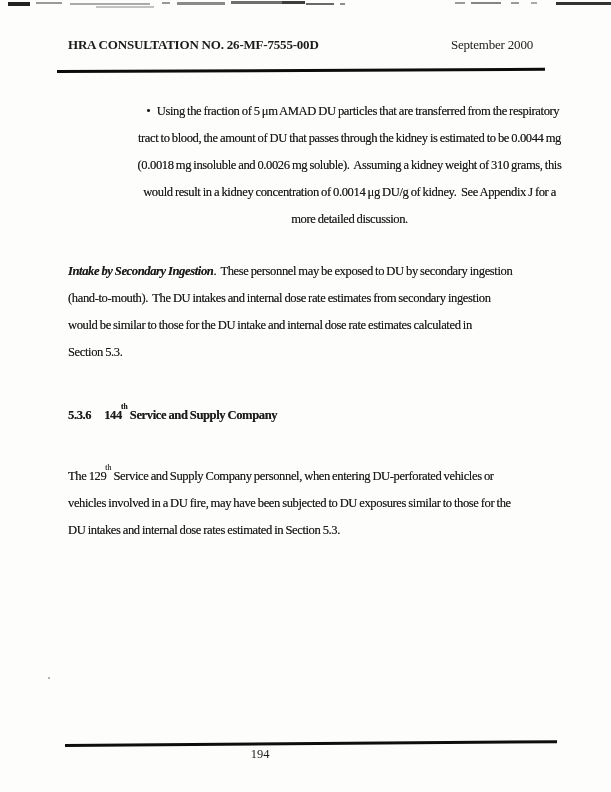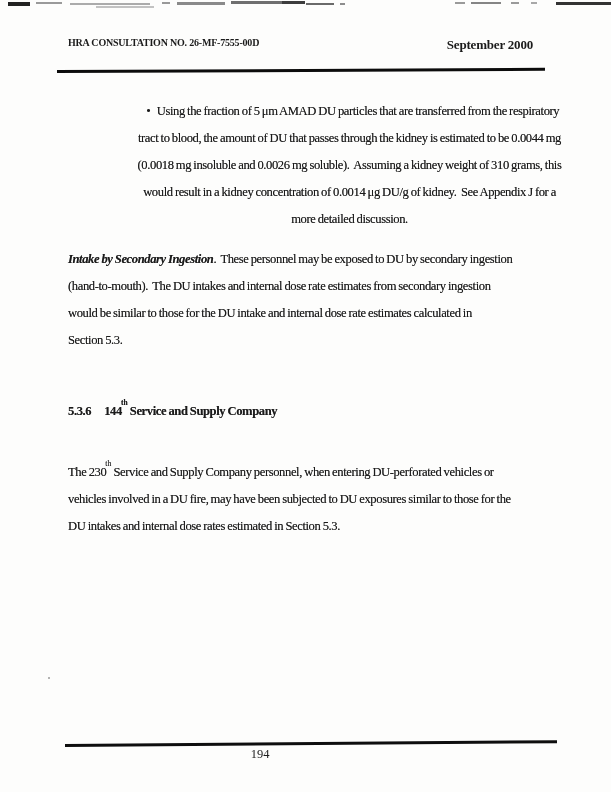--- a/index.html
+++ b/index.html
@@ -4,35 +4,35 @@
 <style>
   html,body{margin:0;padding:0;background:#e8e8e8;}
   .page{
     position:relative;width:611px;height:792px;background:#fdfdfc;
     overflow:hidden;font-family:"Liberation Serif","DejaVu Serif",serif;
     color:#1b1b1b;
   }
   
   .artifact{position:absolute;}
   
-  .hdr-left{position:absolute;left:68px;top:37px;font-size:10px;font-weight:bold;letter-spacing:-0.2px;white-space:pre;}
-  .hdr-right{position:absolute;right:78px;top:37px;font-size:13px;font-weight:bold;letter-spacing:-0.2px;white-space:pre;}
+  .hdr-left{position:absolute;left:68px;top:37px;font-size:13px;font-weight:bold;letter-spacing:-0.2px;white-space:pre;}
+  .hdr-right{position:absolute;right:78px;top:37px;font-size:13px;font-weight:normal;letter-spacing:-0.2px;white-space:pre;}
   .hdr-rule{position:absolute;left:57px;top:70px;width:488px;height:3px;background:#0c0c0c;transform:rotate(-0.25deg);transform-origin:left center;}
   
   .content{position:absolute;left:68px;top:97px;width:543px;font-size:12.6px;line-height:27px;letter-spacing:-0.4px;word-spacing:-0.5px;text-shadow:0 0 0.4px rgba(0,0,0,0.55);}
   .para{margin:0;white-space:pre;}
   .bullet-para{margin-left:20px;text-align:center;}
   .marker{display:inline-block;width:17px;font-size:13px;}
   .lead{font-weight:bold;font-style:italic;}
   .heading{font-weight:bold;white-space:pre;margin:0;}
   .sec-num{display:inline-block;margin-right:13px;}
   sup.s{font-size:7.5px;position:relative;top:-5px;letter-spacing:0;}
   sup.s.tight{margin-left:-1px;}
   sup.s.overlap{margin-left:-5px;}
-  .mt17{margin-top:17px;} .mt25{margin-top:13px;} .mt30{margin-top:30px;} .mt32{margin-top:40px;}
+  .mt17{margin-top:17px;} .mt25{margin-top:25px;} .mt30{margin-top:30px;} .mt32{margin-top:32px;}
   
   .ftr-rule{position:absolute;left:65px;top:744px;width:492px;height:3px;background:#0e0e0e;transform:rotate(-0.45deg);transform-origin:left center;}
   .page-num{position:absolute;left:243px;top:747px;width:34px;text-align:center;font-size:12.5px;letter-spacing:0;}
   .speck{position:absolute;width:2px;height:2px;background:#9a9a9a;border-radius:50%;}
 </style>
 </head>
 <body>
 
 <div class="page">
 
@@ -65,21 +65,21 @@
 more detailed discussion.</span></div>
 
 
     <div class="para mt25"><span class="lead">Intake by Secondary Ingestion</span><span>.  These personnel may be exposed to DU by secondary ingestion
 (hand-to-mouth).  The DU intakes and internal dose rate estimates from secondary ingestion
 would be similar to those for the DU intake and internal dose rate estimates calculated in
 Section 5.3.</span></div>
 
     <div class="heading mt32"><span class="sec-num">5.3.6</span><span>144</span><sup class="s tight">th</sup><span> Service and Supply Company</span></div>
 
-    <div class="para mt30"><span>The 230</span><sup class="s tight">th</sup><span> Service and Supply Company personnel, when entering DU-perforated vehicles or
+    <div class="para mt30"><span>The 129</span><sup class="s tight">th</sup><span> Service and Supply Company personnel, when entering DU-perforated vehicles or
 vehicles involved in a DU fire, may have been subjected to DU exposures similar to those for the
 DU intakes and internal dose rates estimated in Section 5.3.</span></div>
 
 
   </div>
 
   <div class="speck" style="left:48px;top:677px;"></div>
 
   <div class="ftr-rule"></div>
   <div class="page-num">194</div>

